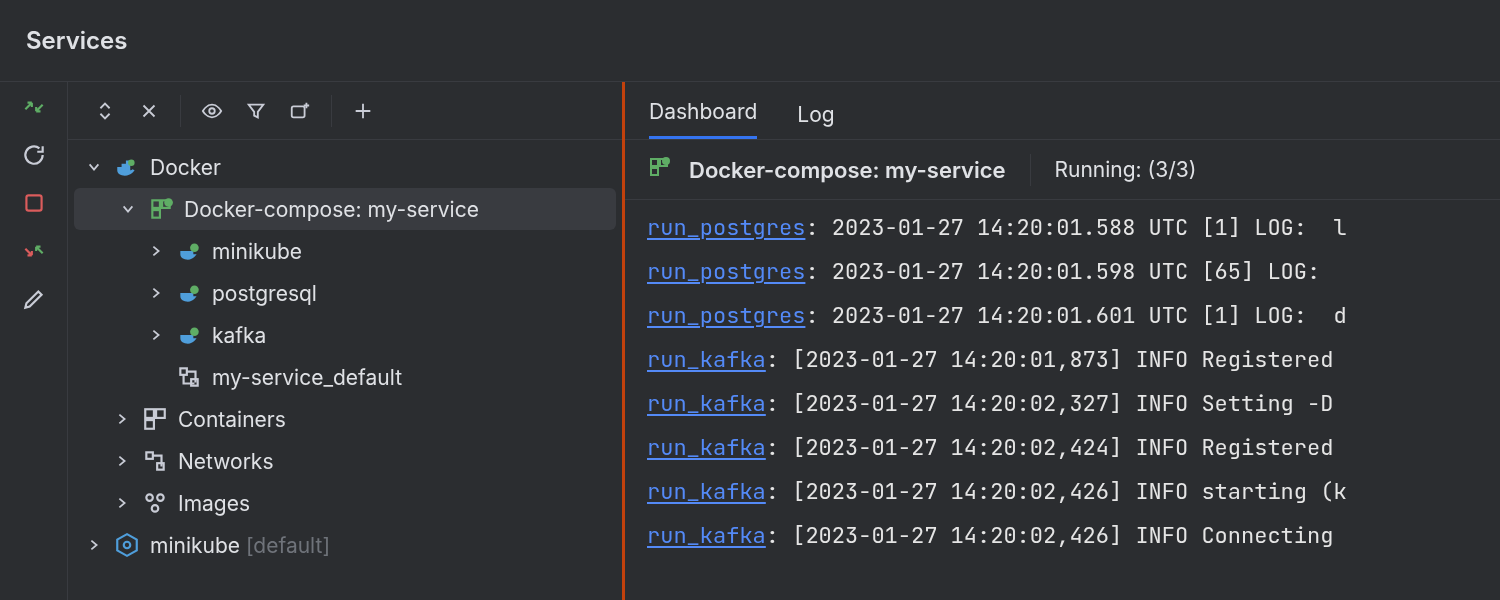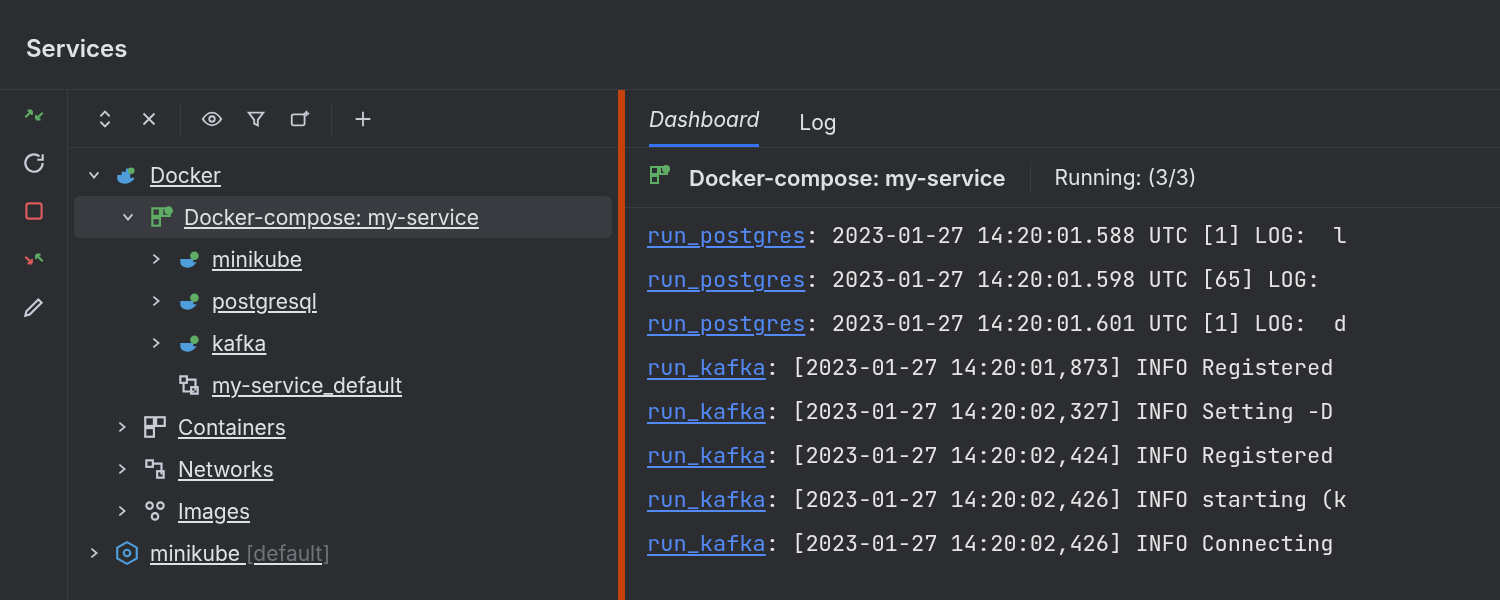--- a/index.html
+++ b/index.html
@@ -25,41 +25,39 @@
     overflow:hidden;
   }
   .titlebar {
     height:82px;
     display:flex; align-items:center;
     padding-left:26px;
     border-bottom:1px solid #393b40;
     font-weight:600;
     font-size:24px;
     background:var(--bg1);
-    margin-top:8px;
   }
   .workspace {
     display:flex;
     height:calc(600px - 82px);
   }
   .gutter {
     width:68px;
     border-right:1px solid #393b40;
     display:flex; flex-direction:column; align-items:center;
     padding-top:10px;
     gap:18px;
   }
   .gutter .gicon { width:30px; height:30px; display:flex; align-items:center; justify-content:center; cursor:pointer; color:#a9b7c6; }
   .gicon svg { width:26px; height:26px; }
   .tree-panel {
     width:557px;
-    border-right:7px solid #c2410c;
+    border-right:3px solid #c2410c;
     display:flex; flex-direction:column;
     overflow:hidden;
-    text-decoration:underline;
   }
   .tree-toolbar {
     height:58px;
     display:flex; align-items:center;
     padding:0 12px;
     gap:0;
     border-bottom:1px solid #393b40;
   }
   .tree-toolbar .grp { display:flex; gap:18px; padding:0 12px; }
   .tree-toolbar .sep { width:1px; height:32px; background:#393b40; margin:0 6px; }
@@ -92,21 +90,21 @@
     overflow:hidden;
   }
   .tabs {
     height:58px;
     display:flex; align-items:flex-end;
     padding-left:24px;
     gap:40px;
     border-bottom:1px solid #393b40;
   }
   .tab { padding-bottom:12px; cursor:pointer; font-size:21px; }
-  .tab.active { border-bottom:3px solid var(--accent);font-style:italic; }
+  .tab.active { border-bottom:3px solid var(--accent); }
   .dash-head {
     height:60px; display:flex; align-items:center;
     padding-left:22px; gap:18px;
     border-bottom:1px solid #393b40;
   }
   .dash-head .hsep { width:1px; height:32px; background:#393b40; margin:0 6px; }
   .dash-head .title { font-weight:600; font-size:22px;}
   .console {
     flex:1;
     font-family:"JetBrains Mono","Consolas","Menlo",monospace;

